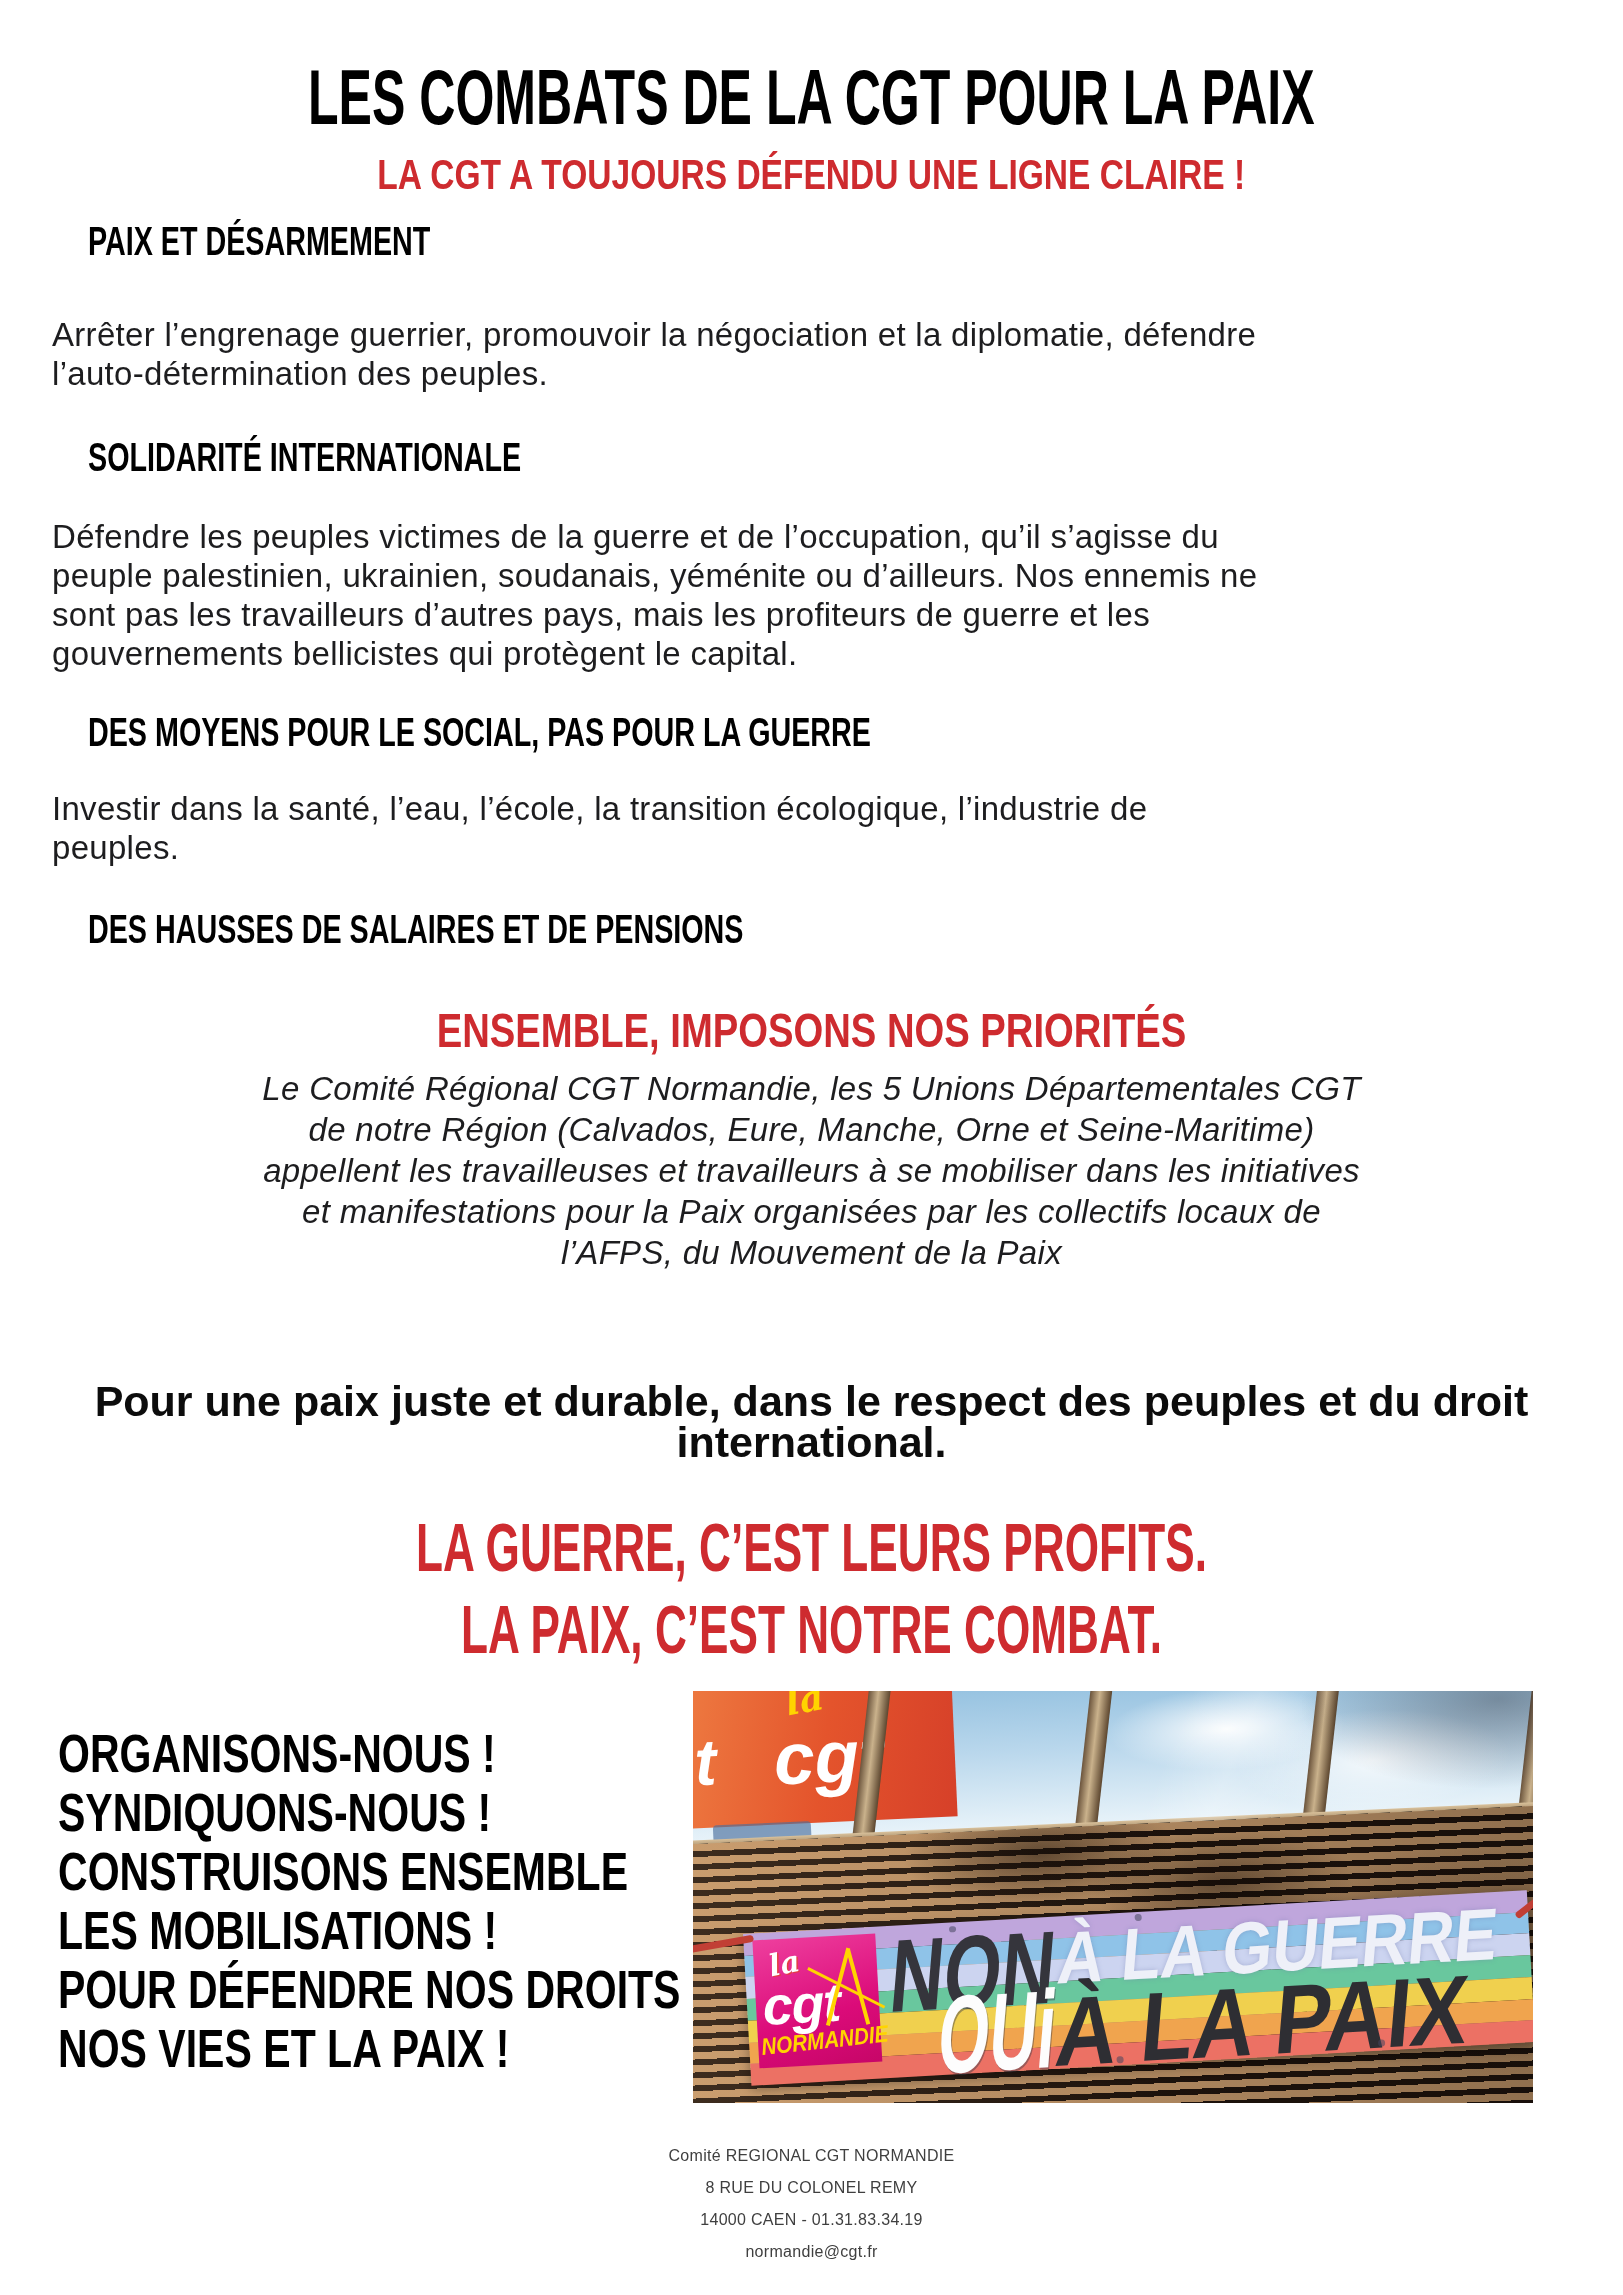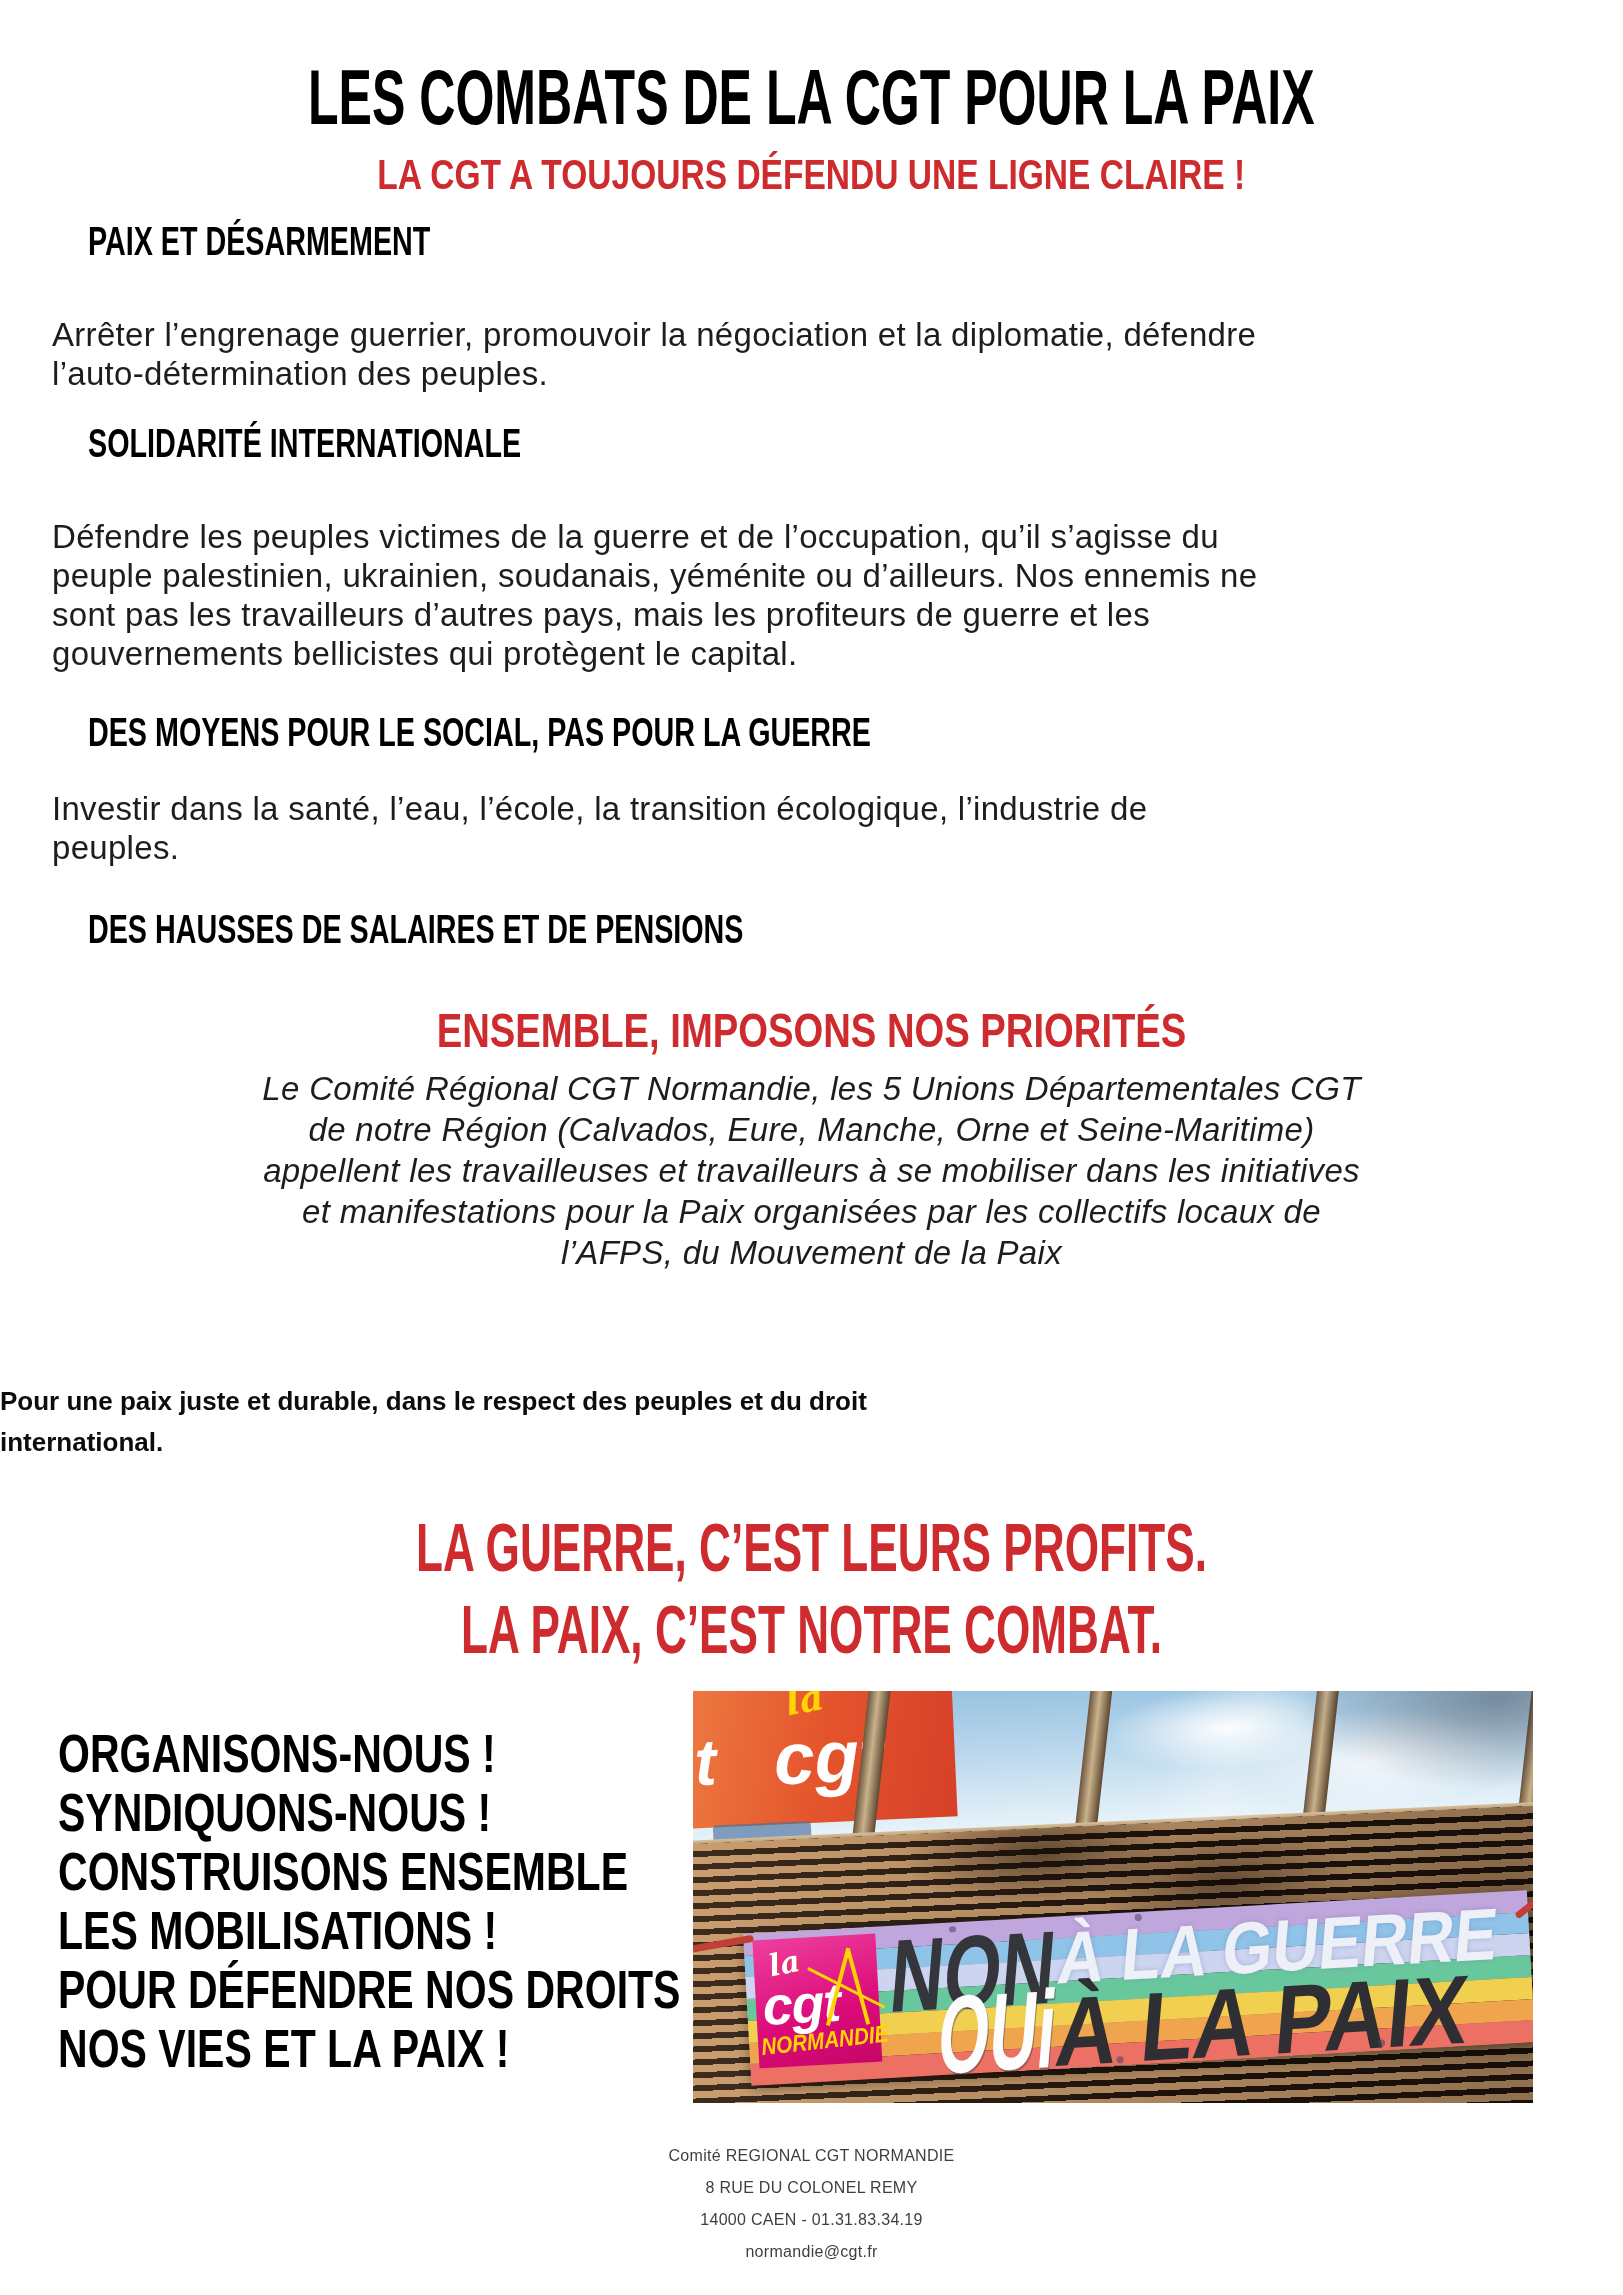--- a/index.html
+++ b/index.html
@@ -11,21 +11,21 @@
   .chead{left:0;width:100%;text-align:center;white-space:nowrap;}
   .cond{display:inline-block;font-weight:bold;white-space:nowrap;color:#000;}
   .red{color:var(--accent-red);}
   .title-line{font-size:77px;line-height:85px;transform:scaleX(.65);transform-origin:center;}
   .subtitle-line{font-size:43px;line-height:50px;transform:scaleX(.78);transform-origin:center;}
   .sec-head{left:88px;}
   .sec-head .cond{font-size:41px;line-height:47px;transform:scaleX(.70);transform-origin:left center;}
   .para{left:52px;font-size:33px;line-height:39px;letter-spacing:0.3px;color:var(--body-text);}
   .para>div{white-space:nowrap;}
   .cpara{left:0;width:100%;text-align:center;font-size:33px;line-height:41px;letter-spacing:0.3px;color:var(--body-text);}
-  .bpara{left:0;width:100%;font-size:26px;line-height:41px;font-weight:bold;color:#0c0c0c;}
+  .bpara{left:0;width:100%;text-align:center;font-size:43px;line-height:41px;font-weight:bold;color:#0c0c0c;}
   .ens-head .cond{font-size:49px;line-height:55px;transform:scaleX(.78);transform-origin:center;}
   .slogan{left:0;width:100%;text-align:center;font-weight:bold;font-size:69px;line-height:82px;color:var(--accent-red);}
   .slogan>div{transform:scaleX(.64);transform-origin:center;white-space:nowrap;}
   .cta{left:49px;font-weight:bold;font-size:54px;line-height:59px;color:#000;}
   .cta>div{transform:scaleX(.76);transform-origin:left center;white-space:nowrap;}
   .footer{left:0;width:100%;text-align:center;font-size:16px;line-height:32px;color:var(--footer-text);letter-spacing:0.3px;}
 
   
   .photo{position:absolute;left:693px;top:1691px;width:840px;height:412px;overflow:hidden;background:#2a1d13;}
   .windows{position:absolute;left:-29px;top:-23px;width:909px;height:173px;transform:rotate(-2.6deg);
@@ -94,21 +94,21 @@
   </div>
 
   <div class="abs sec-head" style="top:218px;">
     <span class="cond">PAIX ET DÉSARMEMENT</span>
   </div>
   <div class="abs para" style="top:315px;">
       <div>Arrêter l’engrenage guerrier, promouvoir la négociation et la diplomatie, défendre</div>
       <div>l’auto-détermination des peuples.</div>
     </div>
 
-  <div class="abs sec-head" style="top:420px;">
+  <div class="abs sec-head" style="top:434px;">
     <span class="cond">SOLIDARITÉ INTERNATIONALE</span>
   </div>
   <div class="abs para" style="top:517px;">
       <div>Défendre les peuples victimes de la guerre et de l’occupation, qu’il s’agisse du</div>
       <div>peuple palestinien, ukrainien, soudanais, yéménite ou d’ailleurs. Nos ennemis ne</div>
       <div>sont pas les travailleurs d’autres pays, mais les profiteurs de guerre et les</div>
       <div>gouvernements bellicistes qui protègent le capital.</div>
     </div>
 
   <div class="abs sec-head" style="top:709px;">

